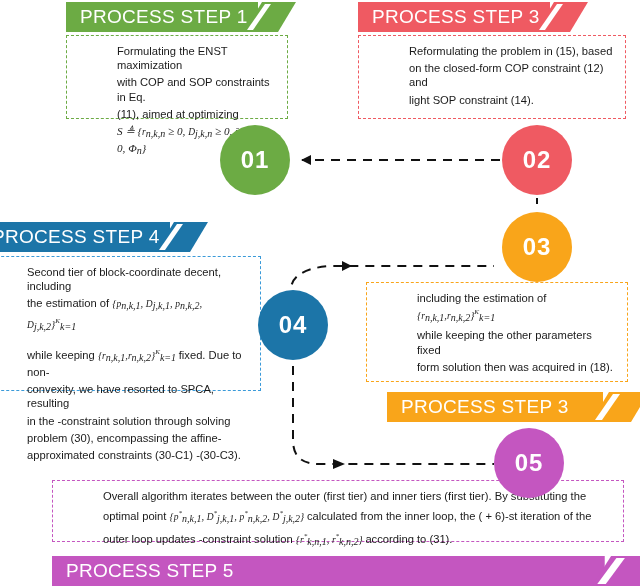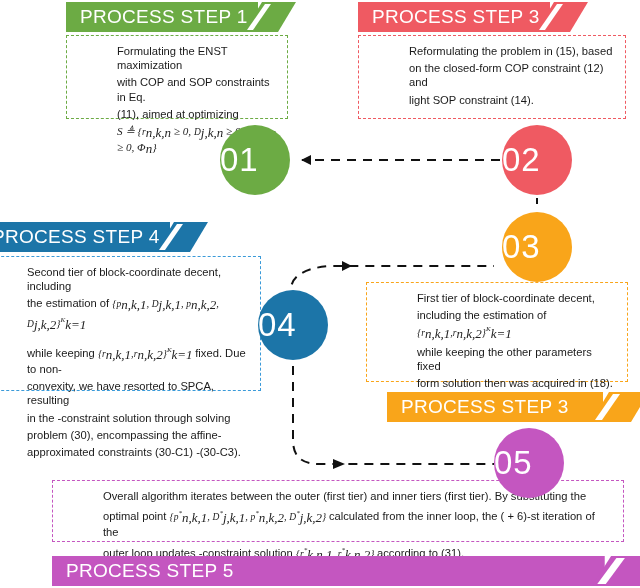--- a/index.html
+++ b/index.html
@@ -24,28 +24,28 @@
   
   .box{
     position:absolute;box-sizing:border-box;background:#ffffff;
     border:1px dashed #888;padding:8px 10px;
   }
   .box p{margin:0 0 3px 0;font-size:11.2px;line-height:14.2px;padding-left:40px;}
   .box p:last-child{margin-bottom:0;}
   .mathline{font-family:"Liberation Serif","DejaVu Serif",serif;
             font-style:italic;font-size:10.5px;color:#222;}
   .mth{font-family:"Liberation Serif","DejaVu Serif",serif;font-style:italic;font-size:9.5px;}
-  .sub{font-size:13px;font-style:italic;vertical-align:-2px;}
+  .sub{font-size:10px;font-style:italic;vertical-align:-2px;}
   .sup{font-size:7px;font-style:italic;vertical-align:5px;}
 
   
   .node{
     position:absolute;border-radius:50%;display:flex;
-    align-items:center;justify-content:flex-start;
-    color:#ffffff;font-size:33px;font-weight:400;letter-spacing:1px;
+    align-items:center;justify-content:center;
+    color:#ffffff;font-size:24px;font-weight:700;letter-spacing:1px;
     box-shadow:0 0 0 0 rgba(0,0,0,0);
   }
 
   svg.edges{position:absolute;left:0;top:0;width:640px;height:588px;
             pointer-events:none;overflow:visible;}
 </style>
 </head>
 <body>
 
 <div class="stage">
@@ -132,21 +132,20 @@
       </span>
       <span>fixed. Due to non-</span>
     </p>
     <p>convexity, we have resorted to SPCA, resulting</p>
     <p>in the  -constraint solution through solving</p>
     <p>problem (30), encompassing the affine-</p>
     <p>approximated constraints (30-C1) -(30-C3).</p>
   </div>
 
   <div class="box" style="left:366px;top:282px;width:262px;height:100px;border-color:#f9a51a;">
-    <p>First tier of block-coordinate decent,</p>
     <p>
       <span>including the estimation of</span>
       <span class="mathline">
         {<span class="mth">r</span><span class="sub">n,k,1</span>,<span class="mth">r</span><span class="sub">n,k,2</span>}<span class="sup">K</span><span class="sub">k=1</span>
       </span>
     </p>
     <p>while keeping the other parameters fixed</p>
     <p>form solution then was acquired in (18).</p>
   </div>
 

